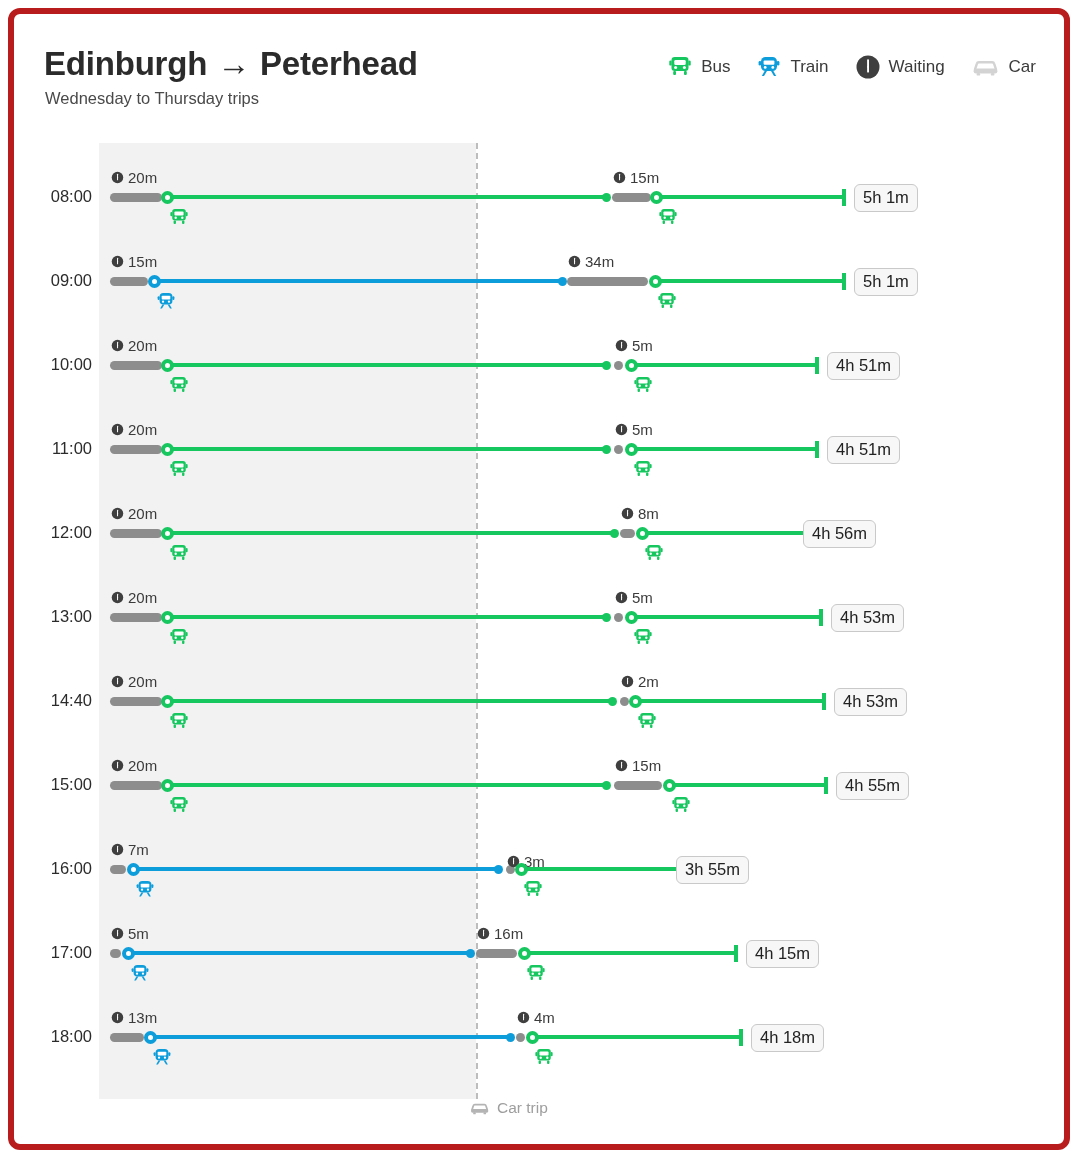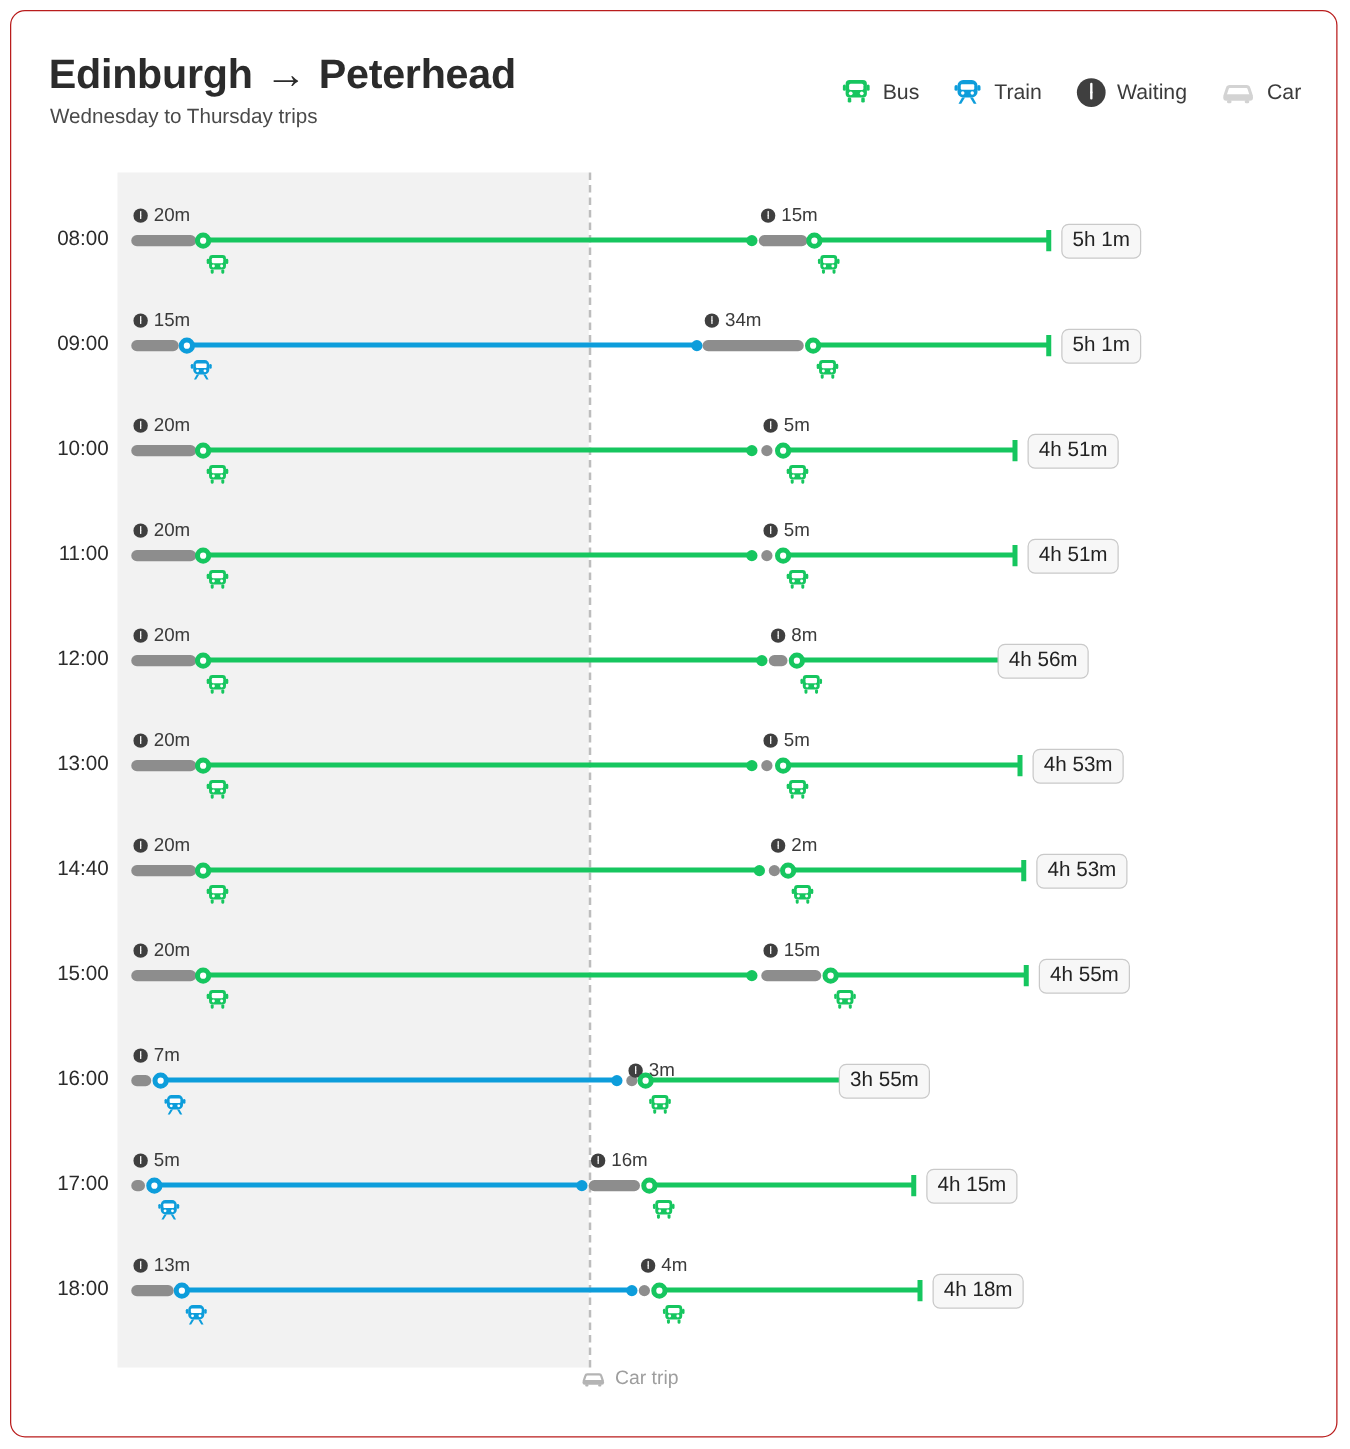--- a/index.html
+++ b/index.html
@@ -6,39 +6,39 @@
   body{
     width:1080px;height:1159px;
     background:#ffffff;
     font-family:"Liberation Sans", sans-serif;
     -webkit-font-smoothing:antialiased;
   }
   .card{
     position:absolute;left:8px;top:8px;
     width:1062px;height:1142px;
     background:#ffffff;
-    border:1px solid #b91c1c;
+    border:6px solid #b91c1c;
     border-radius:12px;
     box-sizing:border-box;
     overflow:hidden;
   }
   
   .title{
     position:absolute;left:30px;top:31px;
     font-size:33px;font-weight:700;color:#2b2b2b;
     letter-spacing:-0.2px;white-space:nowrap;
   }
   .title .arrow{font-weight:400;padding:0 10px;}
   .subtitle{
     position:absolute;left:31px;top:75px;
     font-size:16.5px;color:#4a4a4a;white-space:nowrap;
   }
   
   .legend{
-    position:absolute;right:28px;top:52px;
+    position:absolute;right:28px;top:40px;
     display:flex;align-items:center;gap:26px;
   }
   .legend-item{display:flex;align-items:center;gap:8px;}
   .legend-label{font-size:17px;color:#3b3b3b;white-space:nowrap;}
   
   .plot{position:absolute;left:0;top:0;width:1062px;height:1142px;}
   .band{
     position:absolute;left:85px;top:129px;
     width:377px;height:956px;
     background:#f2f2f2;

